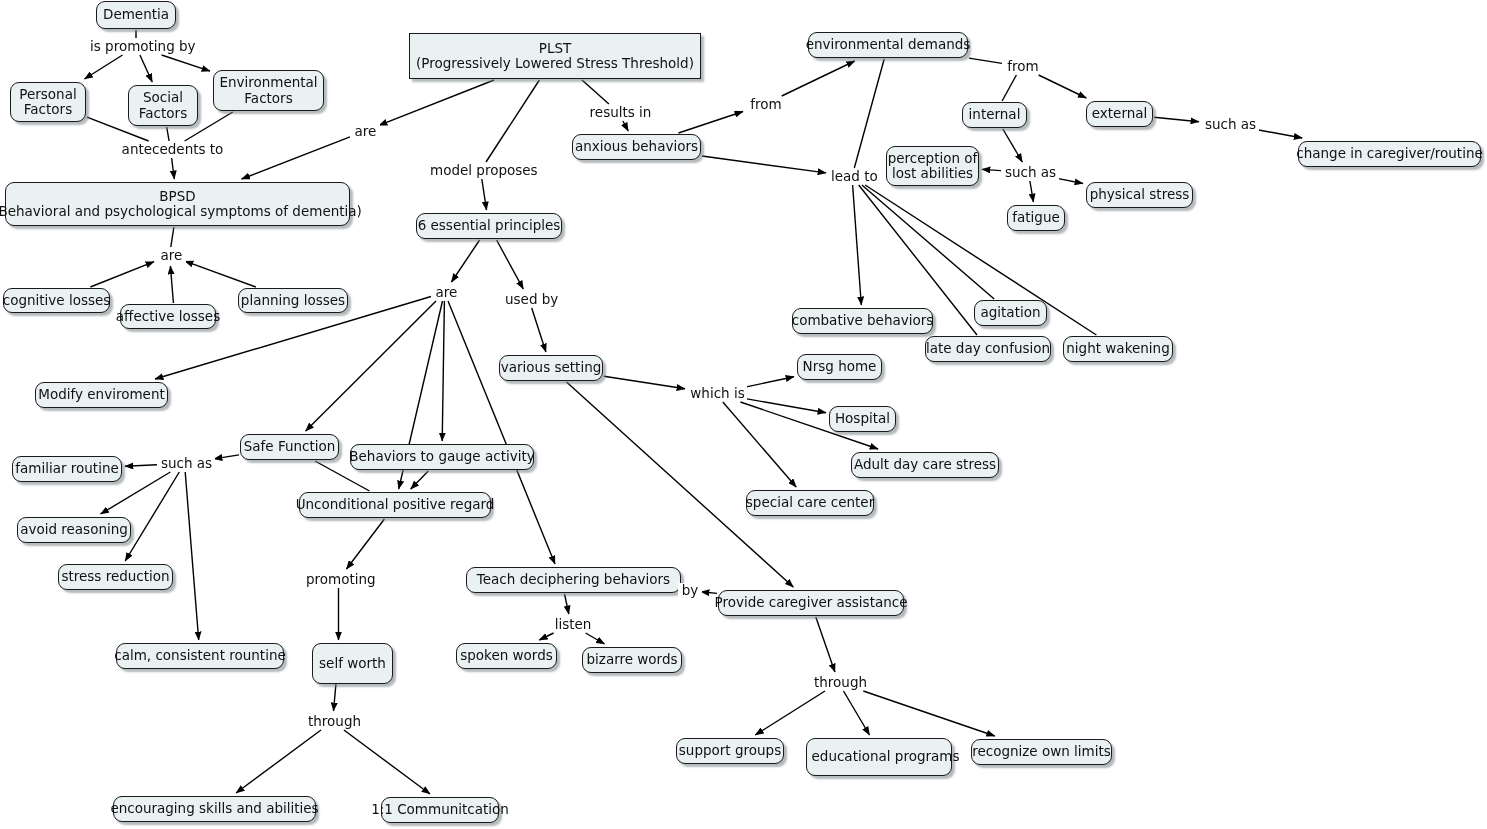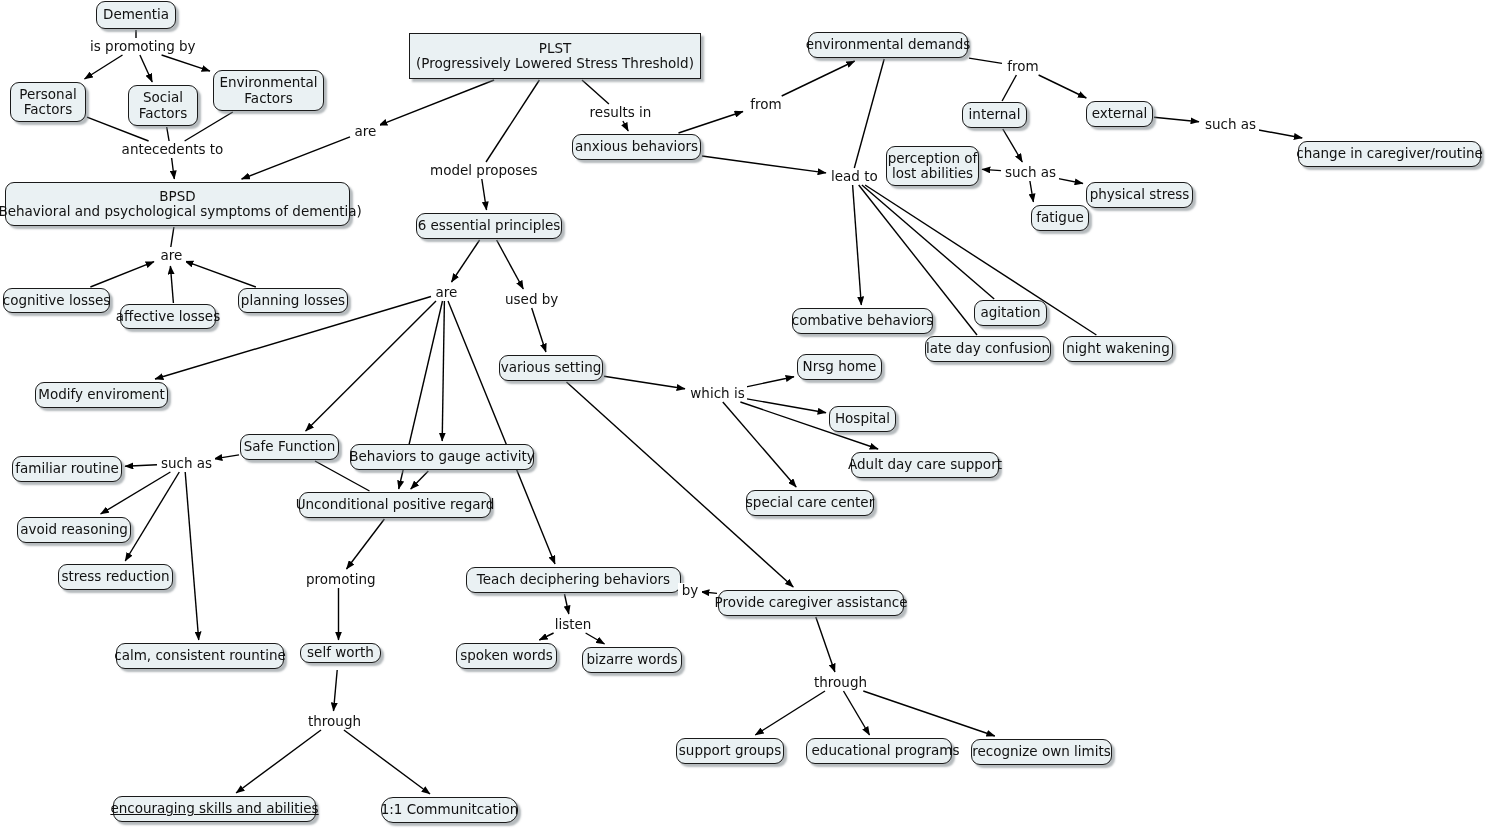--- a/index.html
+++ b/index.html
@@ -159,40 +159,40 @@
       <div class="node" style="left: 416px; top: 213px; width: 146px; height: 26px;">6 essential principles</div>
       <div class="node" style="left: 499px; top: 355px; width: 104px; height: 26px;">various setting</div>
       <div class="node" style="left: 240px; top: 434px; width: 99px; height: 26px;">Safe Function</div>
       <div class="node" style="left: 350px; top: 444px; width: 184px; height: 26px;">Behaviors to gauge activity</div>
       <div class="node" style="left: 299px; top: 492px; width: 192px; height: 26px;">Unconditional positive regard</div>
       <div class="node" style="left: 466px; top: 567px; width: 215px; height: 26px;">Teach deciphering behaviors</div>
       <div class="node" style="left: 12px; top: 456px; width: 110px; height: 26px;">familiar routine</div>
       <div class="node" style="left: 17px; top: 517px; width: 114px; height: 26px;">avoid reasoning</div>
       <div class="node" style="left: 58px; top: 564px; width: 115px; height: 26px;">stress reduction</div>
       <div class="node" style="left: 116px; top: 643px; width: 168px; height: 26px;">calm, consistent rountine</div>
-      <div class="node" style="left: 300px; top: 643px; width: 81px; height: 20px;">self worth</div>
-      <div class="node" style="left: 113px; top: 796px; width: 203px; height: 26px; text-decoration: underline;">encouraging skills and abilities</div>
-      <div class="node" style="left: 381px; top: 797px; width: 137px; height: 26px; border-radius: 12px;">1:1 Communitcation</div>
+      <div class="node" style="left: 312px; top: 643px; width: 81px; height: 41px;">self worth</div>
+      <div class="node" style="left: 113px; top: 796px; width: 203px; height: 26px;">encouraging skills and abilities</div>
+      <div class="node" style="left: 381px; top: 797px; width: 118px; height: 26px;">1:1 Communitcation</div>
       <div class="node" style="left: 456px; top: 643px; width: 101px; height: 26px;">spoken words</div>
       <div class="node" style="left: 582px; top: 647px; width: 100px; height: 26px;">bizarre words</div>
       <div class="node" style="left: 718px; top: 590px; width: 186px; height: 26px;">Provide caregiver assistance</div>
       <div class="node" style="left: 676px; top: 738px; width: 108px; height: 26px;">support groups</div>
-      <div class="node" style="left: 806px; top: 738px; width: 146px; height: 26px; padding-left: 20px;">educational programs</div>
+      <div class="node" style="left: 806px; top: 738px; width: 146px; height: 38px; padding-left: 20px;">educational programs</div>
       <div class="node" style="left: 971px; top: 739px; width: 141px; height: 26px; text-align: center;">recognize own limits</div>
       <div class="node" style="left: 797px; top: 354px; width: 85px; height: 26px;">Nrsg home</div>
       <div class="node" style="left: 829px; top: 406px; width: 67px; height: 26px;">Hospital</div>
-      <div class="node" style="left: 851px; top: 452px; width: 148px; height: 26px;">Adult day care support</div>
+      <div class="node" style="left: 851px; top: 452px; width: 148px; height: 26px;">Adult day care stress</div>
       <div class="node" style="left: 746px; top: 490px; width: 128px; height: 26px;">special care center</div>
       <div class="node" style="left: 808px; top: 32px; width: 160px; height: 26px;">environmental demands</div>
       <div class="node" style="left: 962px; top: 102px; width: 65px; height: 26px;">internal</div>
       <div class="node" style="left: 1086px; top: 101px; width: 67px; height: 26px;">external</div>
       <div class="node" style="left: 1298px; top: 141px; width: 183px; height: 26px;">change in caregiver/routine</div>
       <div class="node" style="left: 886px; top: 146px; width: 93px; height: 40px;">perception of
 lost abilities</div>
-      <div class="node" style="left: 1007px; top: 205px; width: 58px; height: 26px; margin-left: 24px;">fatigue</div>
+      <div class="node" style="left: 1007px; top: 205px; width: 58px; height: 26px;">fatigue</div>
       <div class="node" style="left: 1086px; top: 182px; width: 107px; height: 26px;">physical stress</div>
       <div class="node" style="left: 792px; top: 308px; width: 141px; height: 26px;">combative behaviors</div>
       <div class="node" style="left: 974px; top: 300px; width: 73px; height: 26px;">agitation</div>
       <div class="node" style="left: 925px; top: 336px; width: 126px; height: 26px;">late day confusion</div>
       <div class="node" style="left: 1063px; top: 336px; width: 110px; height: 26px;">night wakening</div>
     </div>
   <div id="labels-group">
       <div class="linklabel" style="left: 88px; top: 39px; width: 96px;">is promoting by</div>
       <div class="linklabel" style="left: 119px; top: 142px; width: 103px;">antecedents to</div>
       <div class="linklabel" style="left: 351px; top: 124px; width: 25px;">are</div>

